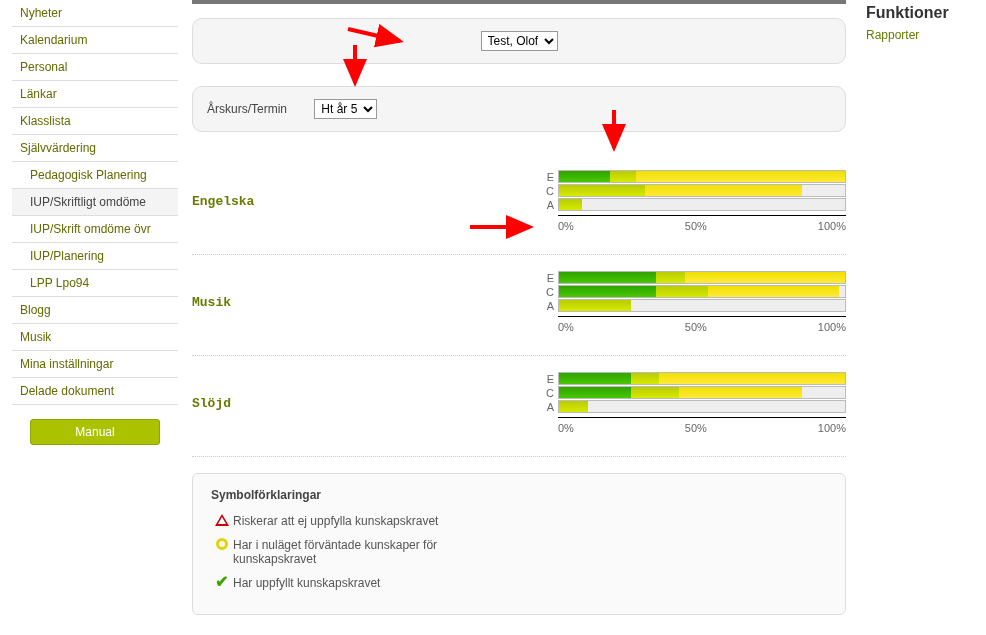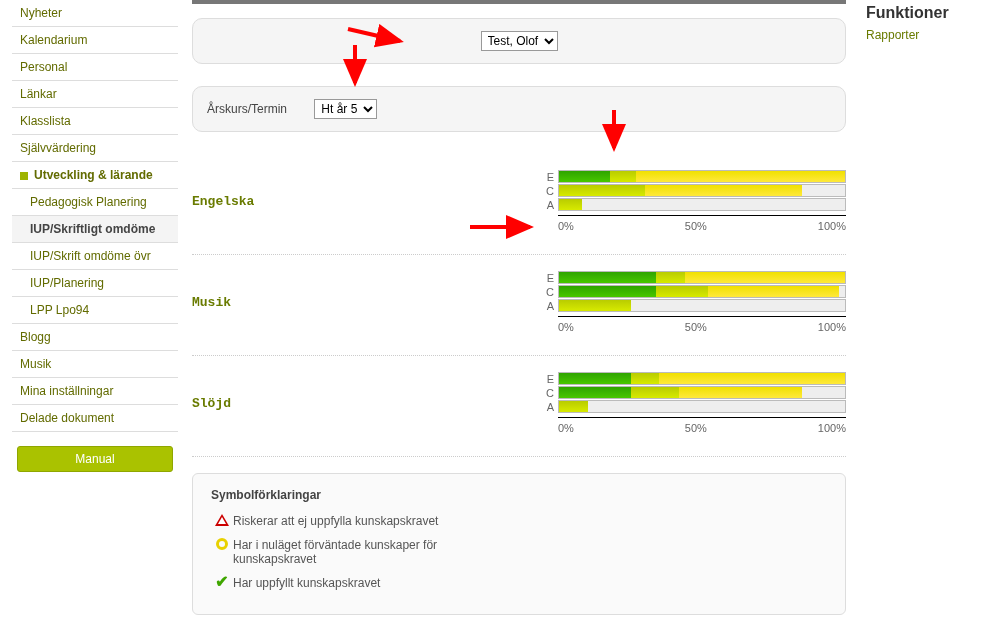--- a/index.html
+++ b/index.html
@@ -2,23 +2,23 @@
 <html><head>
 <meta charset="utf-8">
 <style>
   *{box-sizing:border-box;margin:0;padding:0;}
   body{font-family:Arial,Helvetica,sans-serif;font-size:12px;color:#555;background:#fff;width:986px;height:635px;overflow:hidden;}
   .layout{display:flex;}
   
   .sidebar{width:182px;padding:0 4px 0 12px;}
   .nav-item{display:block;border-bottom:1px solid #ddd;padding:6px 8px;color:#626b00;font-size:12px;text-decoration:none;cursor:pointer;}
   .nav-item.bullet::before{content:"";display:inline-block;width:8px;height:8px;background:#9eb300;vertical-align:middle;margin-right:6px;}
-  .nav-item.active{background:#f4f4f4;color:#444;font-weight:bold;}
+  .nav-item.active{background:#f4f4f4;color:#444;font-weight:normal;}
   .nav-sub{padding-left:18px;}
-  .manual-btn{margin:14px auto 0;display:block;width:156px;text-align:center;background:#aac200;color:#fff;border:1px solid #8fa600;border-radius:3px;padding:5px 0;font-size:12px;cursor:pointer;}
+  .manual-btn{margin:14px auto 0;display:block;width:130px;text-align:center;background:#aac200;color:#fff;border:1px solid #8fa600;border-radius:3px;padding:5px 0;font-size:12px;cursor:pointer;}
   
   .main{flex:1;padding:0 10px;}
   .panel{background:#f5f5f5;border:1px solid #ddd;border-radius:10px;padding:12px 14px;margin-bottom:22px;}
   .panel.center{text-align:center;}
   .panel label{font-weight:normal;color:#444;margin-right:24px;}
   select{border:1px solid #999;font-size:12px;padding:1px 2px;background:#fff;}
   
   .subject{display:flex;align-items:center;border-bottom:1px dotted #ccc;padding:16px 0 22px;}
   .subj-name{width:170px;color:#697b00;font-weight:bold;font-size:13px;font-family:Liberation Mono, monospace;}
   .arrow-space{width:180px;position:relative;}
@@ -54,21 +54,20 @@
 <div class="layout">
 
   <nav class="sidebar">
     <div id="nav-container">
         <a class="nav-item">Nyheter</a>
         <a class="nav-item">Kalendarium</a>
         <a class="nav-item">Personal</a>
         <a class="nav-item">Länkar</a>
         <a class="nav-item">Klasslista</a>
         <a class="nav-item">Självvärdering</a>
-        <a class="nav-item bullet" style="font-weight: bold;">Utveckling &amp; lärande</a>
         <a class="nav-item nav-sub">Pedagogisk Planering</a>
         <a class="nav-item nav-sub active">IUP/Skriftligt omdöme</a>
         <a class="nav-item nav-sub">IUP/Skrift omdöme övr</a>
         <a class="nav-item nav-sub">IUP/Planering</a>
         <a class="nav-item nav-sub">LPP Lpo94</a>
         <a class="nav-item">Blogg</a>
         <a class="nav-item">Musik</a>
         <a class="nav-item">Mina inställningar</a>
         <a class="nav-item">Delade dokument</a>
       </div>

